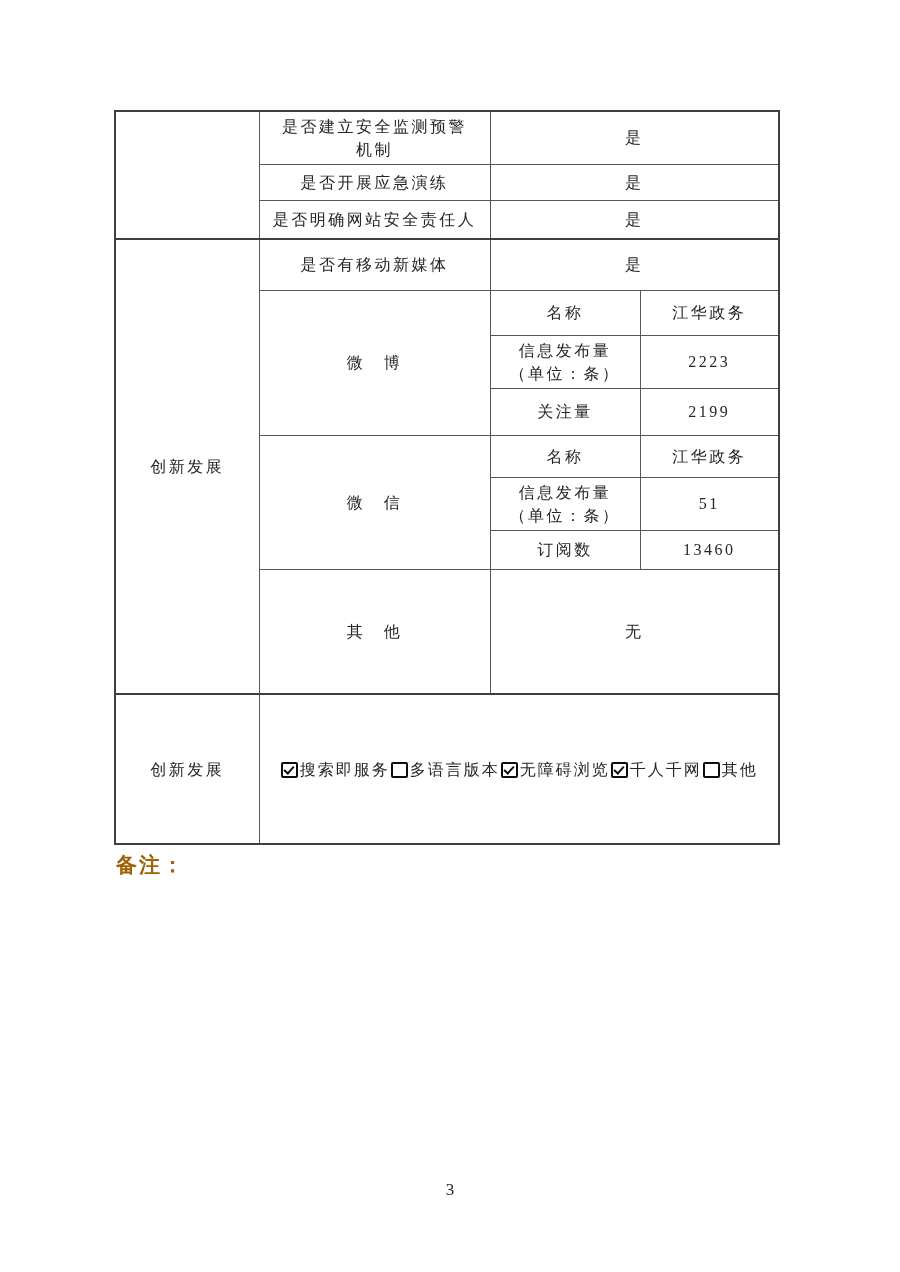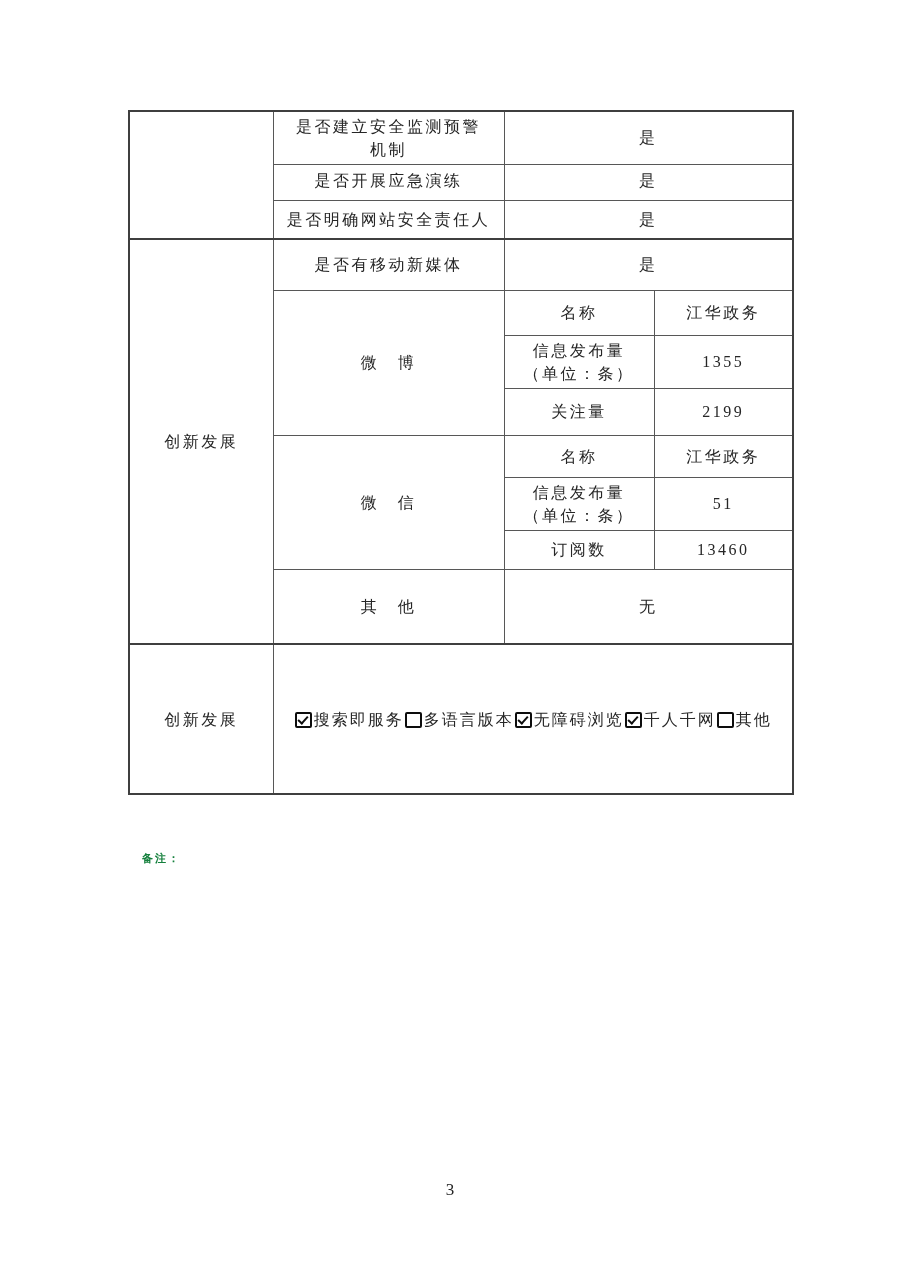--- a/index.html
+++ b/index.html
@@ -11,44 +11,44 @@
     color: #262626;
   }
   .page {
     position: relative;
     width: 900px; height: 1272px;
     overflow: hidden;
     background: #ffffff;
   }
   table.report {
     position: absolute;
-    left: 128px; top: 110px;
+    left: 114px; top: 110px;
     width: 664px;
     border-collapse: collapse;
     table-layout: fixed;
     border: 2px solid #3f3f3f;
   }
   table.report td {
     border: 1px solid #575757;
     padding: 0;
     text-align: center;
     vertical-align: middle;
     font-size: 16px;
     letter-spacing: 2.5px;
     line-height: 23px;
   }
   tr.h53  { height: 53px; }
-  tr.h36  { height: 36px; font-family: Liberation Mono, monospace; }
+  tr.h36  { height: 36px; }
   tr.h35  { height: 39px; }
   tr.h51  { height: 51px; }
   tr.h45  { height: 45px; }
   tr.h47  { height: 47px; }
   tr.h42  { height: 42px; }
   tr.h39  { height: 39px; }
-  tr.h99  { height: 75px; }
+  tr.h99  { height: 125px; }
   tr.h150 { height: 150px; padding-left: 31px; }
   tr.thick-top td { border-top: 2px solid #3f3f3f; text-align: center; }
   .qwrap { display: inline-block; width: 200px; }
   .chk-cell { text-align: center; }
   .chk-line { white-space: nowrap; letter-spacing: 2px; }
   .chk-item { white-space: nowrap; }
   .chk-box {
     display: inline-block;
     width: 17px; height: 16px;
     border: 2.5px solid #0d0d0d;
@@ -62,25 +62,25 @@
     content: "";
     position: absolute;
     left: 1px; top: 2px;
     width: 8px; height: 4px;
     border-left: 2.6px solid #0d0d0d;
     border-bottom: 2.6px solid #0d0d0d;
     transform: rotate(-48deg);
   }
   .remark {
     position: absolute;
-    left: 142px; top: 851px;
-    font-size: 11px;
+    left: 116px; top: 851px;
+    font-size: 21px;
     font-weight: bold;
     letter-spacing: 2px;
-    color: #15803d;
+    color: #a16207;
   }
   .pageno {
     position: absolute;
     left: 0; top: 1180px;
     width: 100%;
     text-align: center;
     font-size: 17px;
     color: #262626;
   }
 </style>
@@ -123,21 +123,21 @@
       <tr class="h45">
         <td rowspan="3">微　博</td>
         <td>名称</td>
         <td>江华政务</td>
       </tr>
       <tr class="h53">
         <td>
           <div>信息发布量</div>
           <div>（单位：条）</div>
         </td>
-        <td>1355</td>
+        <td>2223</td>
       </tr>
       <tr class="h47">
         <td>关注量</td>
         <td>2199</td>
       </tr>
 
       <tr class="h42">
         <td rowspan="3">微　信</td>
         <td>名称</td>
         <td>江华政务</td>

